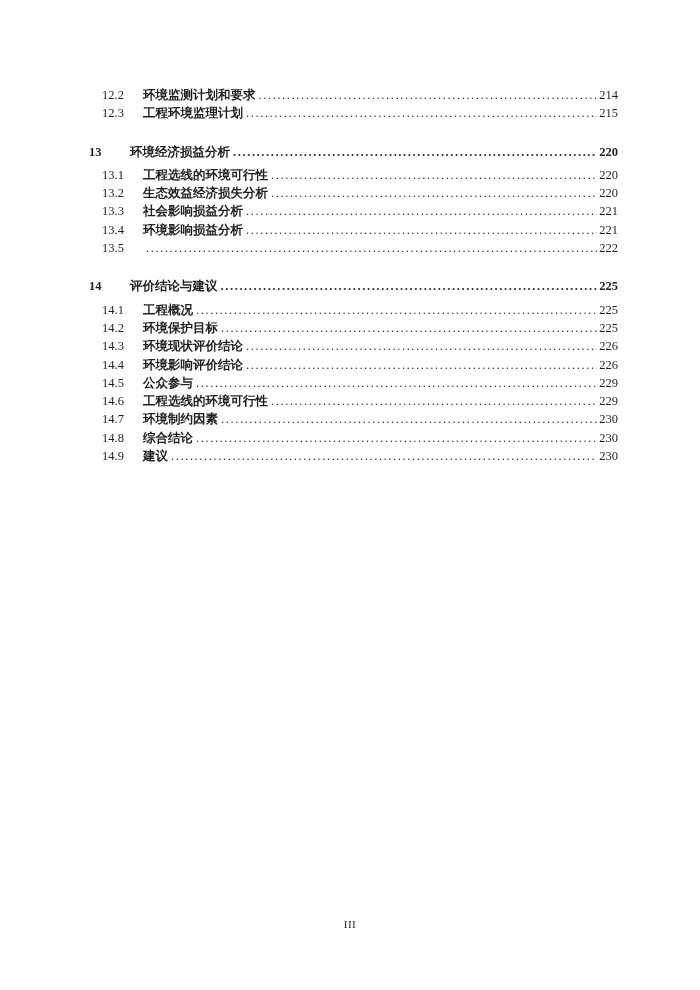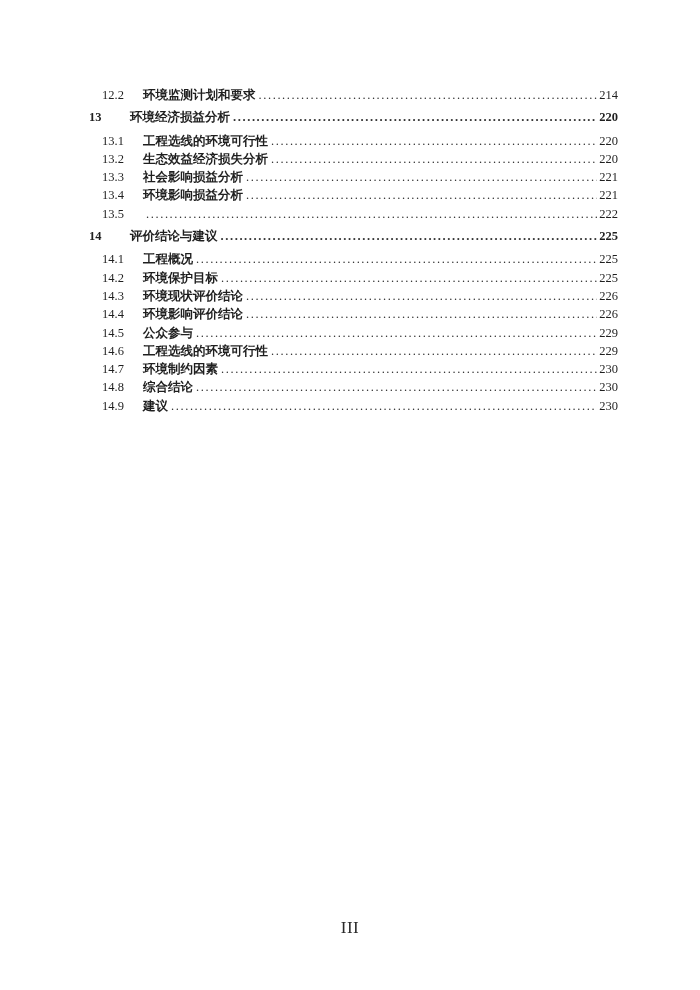--- a/index.html
+++ b/index.html
@@ -24,21 +24,21 @@
   }
   .toc-row {
     display: flex;
     align-items: baseline;
     font-size: 12.5px;
     line-height: 18.3px;
     white-space: nowrap;
   }
   .toc-row.lvl1 {
     font-weight: bold;
-    margin-top: 4px;
+    margin-top: 20px;
     margin-bottom: 5px;
   }
   .toc-row.lvl2 {
     padding-left: 13px;
   }
   .toc-num {
     flex: 0 0 41px;
   }
   .toc-title {
     flex: 0 0 auto;
@@ -56,36 +56,42 @@
   }
   .toc-page {
     flex: 0 0 auto;
   }
   .footer {
     position: absolute;
     top: 918px;
     left: 0;
     width: 100%;
     text-align: center;
-    font-size: 17px;
+    font-size: 11px;
     color: #2a2a2a;
     letter-spacing: 0.5px;
   }
 </style>
 </head>
 <body>
 
 <div class="page">
 
   <div class="toc">
       <div class="toc-row lvl2">
     <span class="toc-num">12.2</span>
     <span class="toc-title">环境监测计划和要求</span>
     <span class="toc-leader"></span>
     <span class="toc-page">214</span>
+  </div>
+      <div class="toc-row lvl2">
+    <span class="toc-num">12.3</span>
+    <span class="toc-title">工程环境监理计划</span>
+    <span class="toc-leader"></span>
+    <span class="toc-page">215</span>
   </div>
       <div class="toc-row lvl1">
     <span class="toc-num">13</span>
     <span class="toc-title">环境经济损益分析</span>
     <span class="toc-leader"></span>
     <span class="toc-page">220</span>
   </div>
       <div class="toc-row lvl2">
     <span class="toc-num">13.1</span>
     <span class="toc-title">工程选线的环境可行性</span>

